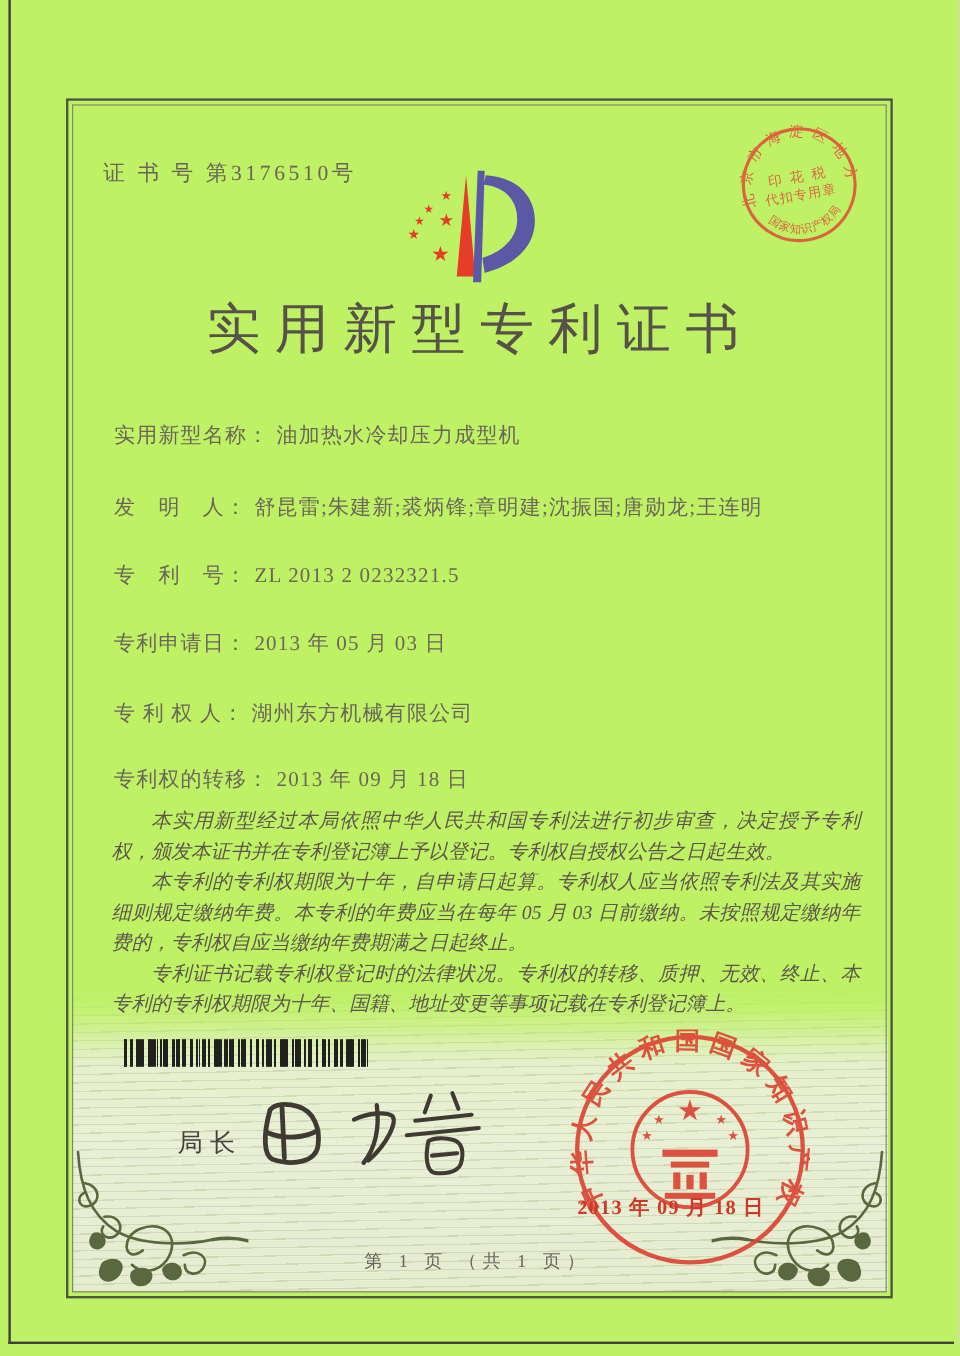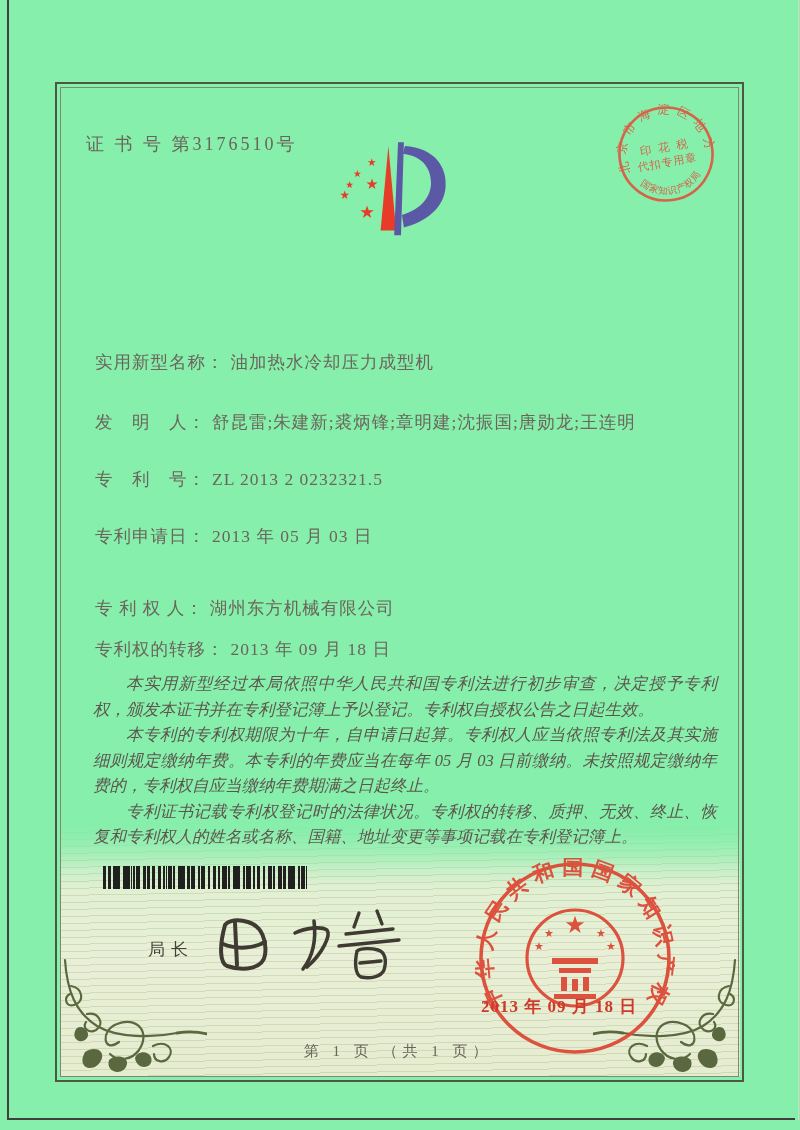--- a/index.html
+++ b/index.html
@@ -1,20 +1,20 @@
 <!DOCTYPE html>
 <html><head>
 <meta charset="utf-8">
 <style>
   html,body{margin:0;padding:0;}
   body{
     width:800px;height:1130px;background:#ffffff;overflow:hidden;
     font-family:"Liberation Serif","DejaVu Serif",serif;
   }
-  #page{position:relative;width:800px;height:1130px;background:#86efac;}
+  #page{position:relative;width:800px;height:1130px;background:#bef264;}
 
   
   .scan-left{position:absolute;left:7px;top:0;width:2px;height:1120px;background:#41413b;}
   .scan-bottom{position:absolute;left:7px;top:1118px;width:788px;height:2px;background:#41413b;}
   .scan-right{position:absolute;right:1px;top:0;width:1px;height:1120px;background:#d8d4c6;}
 
   
   .band{
     position:absolute;left:60px;top:818px;width:680px;height:258px;
     background:
@@ -35,34 +35,34 @@
   .cert-no{position:absolute;left:86px;top:132px;font-size:18px;letter-spacing:3px;color:#6a645a;white-space:nowrap;}
 
   .logo{position:absolute;left:337px;top:140px;width:126px;height:112px;}
 
   .doc-title{position:absolute;left:0;top:244px;width:800px;text-align:center;
     font-size:45px;letter-spacing:12px;color:#57514a;font-weight:500;white-space:nowrap;}
 
   .field{position:absolute;left:95px;font-size:17.5px;color:#6b655b;letter-spacing:1px;white-space:nowrap;}
   .field .val{margin-left:6px;}
   .f-name{top:350px;} .f-inventor{top:410px;} .f-patno{top:467px;}
-  .f-filing{top:524px;} .f-patentee{top:596px;font-family:Liberation Serif, serif;} .f-grant{top:637px;}
+  .f-filing{top:524px;} .f-patentee{top:582px;font-family:Liberation Serif, serif;} .f-grant{top:637px;}
 
   .body-text{position:absolute;left:93px;top:671px;width:624px;color:#5d564d;
     font-size:16.5px;line-height:25.5px;text-align:justify;}
   .body-text p{margin:0;text-indent:2em;font-style:italic;}
 
   .barcode{position:absolute;left:103px;top:866px;width:204px;height:23px;
     background:
       repeating-linear-gradient(90deg,#20201e 0 2px,rgba(0,0,0,0) 2px 5px),
       repeating-linear-gradient(90deg,#20201e 0 1px,rgba(0,0,0,0) 1px 7px),
       repeating-linear-gradient(90deg,#20201e 0 3px,rgba(0,0,0,0) 3px 11px);
   }
 
-  .director-label{position:absolute;left:148px;top:938px;font-size:17px;letter-spacing:6px;color:#46423a;}
+  .director-label{position:absolute;left:148px;top:938px;font-size:21px;letter-spacing:6px;color:#46423a;}
   .signature{position:absolute;left:203px;top:893px;width:230px;height:100px;}
 
   .seal{position:absolute;left:475px;top:858px;width:200px;height:200px;opacity:.92;}
   .seal-date{position:absolute;left:481px;top:995px;font-size:17px;color:#cf3a28;letter-spacing:1px;white-space:nowrap;font-weight:bold;}
 
   .tax-stamp{position:absolute;left:616px;top:104px;width:100px;height:100px;opacity:.88;}
 
   .footer{position:absolute;left:0;top:1042px;width:796px;text-align:center;
     font-size:15px;letter-spacing:5px;color:#6a645a;}
 </style>
@@ -137,20 +137,21 @@
         <textPath href="#taxTop" startOffset="0">北京市海淀区地方税务局</textPath>
       </text>
       <text font-size="9.5" letter-spacing="0.5">
         <textPath href="#taxBottom" startOffset="2">国家知识产权局</textPath>
       </text>
       <text x="50" y="47" font-size="11.5" letter-spacing="2" text-anchor="middle">印 花 税</text>
       <text x="50" y="62" font-size="11" letter-spacing="1" text-anchor="middle">代扣专用章</text>
     </g>
   </svg>
 
+  <div class="doc-title">实用新型专利证书</div>
 
   <div class="field f-name">
     <span>实用新型名称：</span><span class="val">油加热水冷却压力成型机</span>
   </div>
   <div class="field f-inventor">
     <span>发　明　人：</span><span class="val">舒昆雷;朱建新;裘炳锋;章明建;沈振国;唐勋龙;王连明</span>
   </div>
   <div class="field f-patno">
     <span>专　利　号：</span><span class="val">ZL 2013 2 0232321.5</span>
   </div>
@@ -160,21 +161,21 @@
   <div class="field f-patentee">
     <span>专 利 权 人：</span><span class="val">湖州东方机械有限公司</span>
   </div>
   <div class="field f-grant">
     <span>专利权的转移：</span><span class="val">2013 年 09 月 18 日</span>
   </div>
 
   <div class="body-text">
     <p>本实用新型经过本局依照中华人民共和国专利法进行初步审查，决定授予专利权，颁发本证书并在专利登记簿上予以登记。专利权自授权公告之日起生效。</p>
     <p>本专利的专利权期限为十年，自申请日起算。专利权人应当依照专利法及其实施细则规定缴纳年费。本专利的年费应当在每年 05 月 03 日前缴纳。未按照规定缴纳年费的，专利权自应当缴纳年费期满之日起终止。</p>
-    <p>专利证书记载专利权登记时的法律状况。专利权的转移、质押、无效、终止、恢复和专利权人的姓名或名称、国籍、地址变更等事项记载在专利登记簿上。</p>
+    <p>专利证书记载专利权登记时的法律状况。专利权的转移、质押、无效、终止、本专利的专利权期限为十年、国籍、地址变更等事项记载在专利登记簿上。</p>
   </div>
 
   <div class="barcode"></div>
 
   <div class="director-label">局长</div>
   <svg class="signature" viewBox="0 0 230 100">
     <title>田力普</title>
     <g fill="none" stroke="#3f3b33" stroke-width="4" stroke-linecap="round">
       <path d="M22,32 C16,54 17,70 24,73 C42,79 60,75 62,62 C64,48 59,33 45,29 C35,26 26,27 22,32 Z"></path>
       <path d="M32,30 L34,72"></path>

